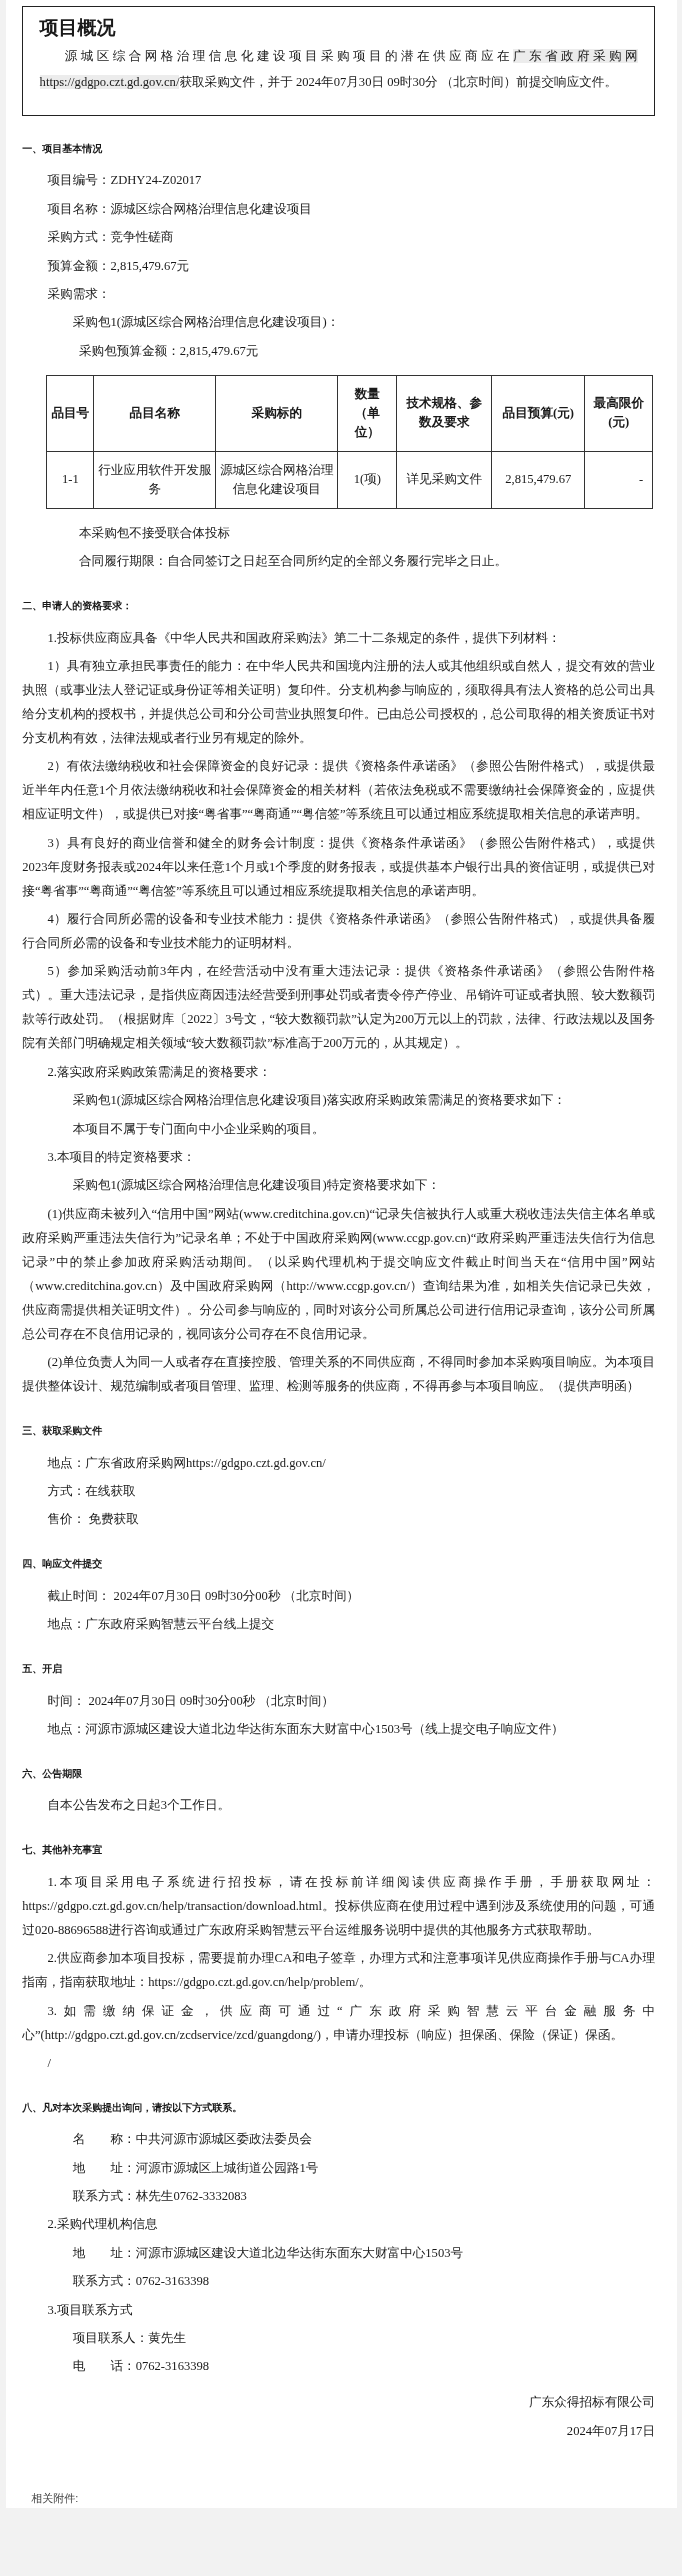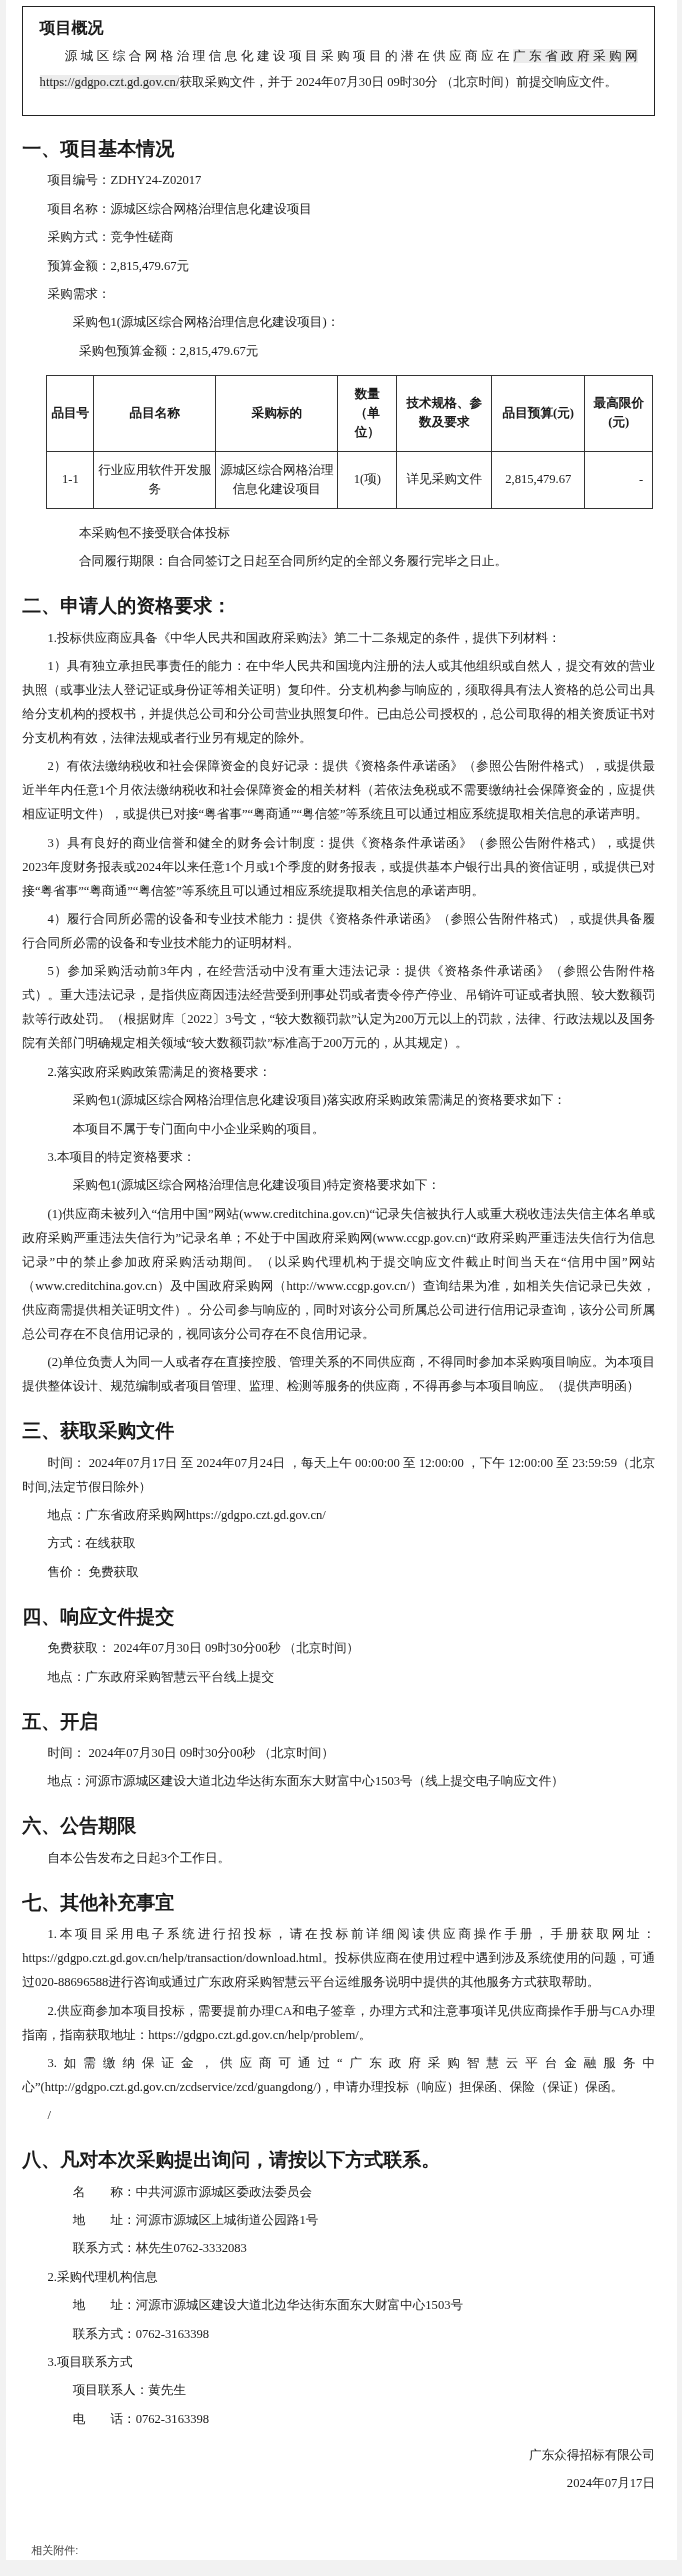--- a/index.html
+++ b/index.html
@@ -10,25 +10,25 @@
     -webkit-font-smoothing:antialiased;
   }
   .panel { background:#ffffff; margin:0 6px; width:671px; }
   .doc {
     padding:6px 22px 0 16.3px;
     font-family:"Liberation Serif", serif;
     font-size:12.6px; color:#1a1a1a;
   }
   
   .overview-box { border:1.5px solid #222; padding:9px 16.3px 12px; }
-  .overview-title { font-weight:bold; font-size:16px; line-height:24px; }
+  .overview-title { font-weight:bold; font-size:19px; line-height:24px; }
   .overview-para { margin:3px 0 8px; text-indent:2em; line-height:26px; text-align:justify; }
   .hl { background:#ececec; }
   
-  .sec-h { font-size:19px; font-weight:bold; line-height:24px; margin:21px 0 7.4px; }
+  .sec-h { font-size:10px; font-weight:bold; line-height:24px; margin:21px 0 7.4px; }
   .para { line-height:24px; margin:4.4px 0; text-align:justify; }
   .ind2 { text-indent:2em; }
   .ind4 { text-indent:4em; }
   .ind45 { text-indent:4.5em; }
   .right { text-align:right; text-indent:0; }
   .sig { margin-top:12px; }
   
   table.items { border-collapse:collapse; table-layout:fixed; margin:12px 0 12px 24px; border:1.5px solid #333; }
   table.items th, table.items td {
     border:0.7px solid #333; text-align:center; vertical-align:middle;
@@ -105,26 +105,25 @@
         <div class="para ind2">4）履行合同所必需的设备和专业技术能力：提供《资格条件承诺函》（参照公告附件格式），或提供具备履行合同所必需的设备和专业技术能力的证明材料。</div>
         <div class="para ind2">5）参加采购活动前3年内，在经营活动中没有重大违法记录：提供《资格条件承诺函》（参照公告附件格式）。重大违法记录，是指供应商因违法经营受到刑事处罚或者责令停产停业、吊销许可证或者执照、较大数额罚款等行政处罚。（根据财库〔2022〕3号文，“较大数额罚款”认定为200万元以上的罚款，法律、行政法规以及国务院有关部门明确规定相关领域“较大数额罚款”标准高于200万元的，从其规定）。</div>
         <div class="para ind2">2.落实政府采购政策需满足的资格要求：</div>
         <div class="para ind4">采购包1(源城区综合网格治理信息化建设项目)落实政府采购政策需满足的资格要求如下：</div>
         <div class="para ind4">本项目不属于专门面向中小企业采购的项目。</div>
         <div class="para ind2">3.本项目的特定资格要求：</div>
         <div class="para ind4">采购包1(源城区综合网格治理信息化建设项目)特定资格要求如下：</div>
         <div class="para ind2">(1)供应商未被列入“信用中国”网站(www.creditchina.gov.cn)“记录失信被执行人或重大税收违法失信主体名单或政府采购严重违法失信行为”记录名单；不处于中国政府采购网(www.ccgp.gov.cn)“政府采购严重违法失信行为信息记录”中的禁止参加政府采购活动期间。（以采购代理机构于提交响应文件截止时间当天在“信用中国”网站（www.creditchina.gov.cn）及中国政府采购网（http://www.ccgp.gov.cn/）查询结果为准，如相关失信记录已失效，供应商需提供相关证明文件）。分公司参与响应的，同时对该分公司所属总公司进行信用记录查询，该分公司所属总公司存在不良信用记录的，视同该分公司存在不良信用记录。</div>
         <div class="para ind2">(2)单位负责人为同一人或者存在直接控股、管理关系的不同供应商，不得同时参加本采购项目响应。为本项目提供整体设计、规范编制或者项目管理、监理、检测等服务的供应商，不得再参与本项目响应。（提供声明函）</div>
         <div class="sec-h">三、获取采购文件</div>
-        <div class="para ind2">时间： 2024年07月17日 至 2024年07月24日 ，每天上午 00:00:00 至 12:00:00 ，下午 12:00:00 至 23:59:59（北京时间,法定节假日除外）</div>
         <div class="para ind2">地点：广东省政府采购网https://gdgpo.czt.gd.gov.cn/</div>
         <div class="para ind2">方式：在线获取</div>
         <div class="para ind2">售价： 免费获取</div>
         <div class="sec-h">四、响应文件提交</div>
-        <div class="para ind2">免费获取： 2024年07月30日 09时30分00秒 （北京时间）</div>
+        <div class="para ind2">截止时间： 2024年07月30日 09时30分00秒 （北京时间）</div>
         <div class="para ind2">地点：广东政府采购智慧云平台线上提交</div>
         <div class="sec-h">五、开启</div>
         <div class="para ind2">时间： 2024年07月30日 09时30分00秒 （北京时间）</div>
         <div class="para ind2">地点：河源市源城区建设大道北边华达街东面东大财富中心1503号（线上提交电子响应文件）</div>
         <div class="sec-h">六、公告期限</div>
         <div class="para ind2">自本公告发布之日起3个工作日。</div>
         <div class="sec-h">七、其他补充事宜</div>
         <div class="para ind2">1.本项目采用电子系统进行招投标，请在投标前详细阅读供应商操作手册，手册获取网址：https://gdgpo.czt.gd.gov.cn/help/transaction/download.html。投标供应商在使用过程中遇到涉及系统使用的问题，可通过020-88696588进行咨询或通过广东政府采购智慧云平台运维服务说明中提供的其他服务方式获取帮助。</div>
         <div class="para ind2">2.供应商参加本项目投标，需要提前办理CA和电子签章，办理方式和注意事项详见供应商操作手册与CA办理指南，指南获取地址：https://gdgpo.czt.gd.gov.cn/help/problem/。</div>
         <div class="para ind2">3.如需缴纳保证金，供应商可通过“广东政府采购智慧云平台金融服务中心”(http://gdgpo.czt.gd.gov.cn/zcdservice/zcd/guangdong/)，申请办理投标（响应）担保函、保险（保证）保函。</div>

